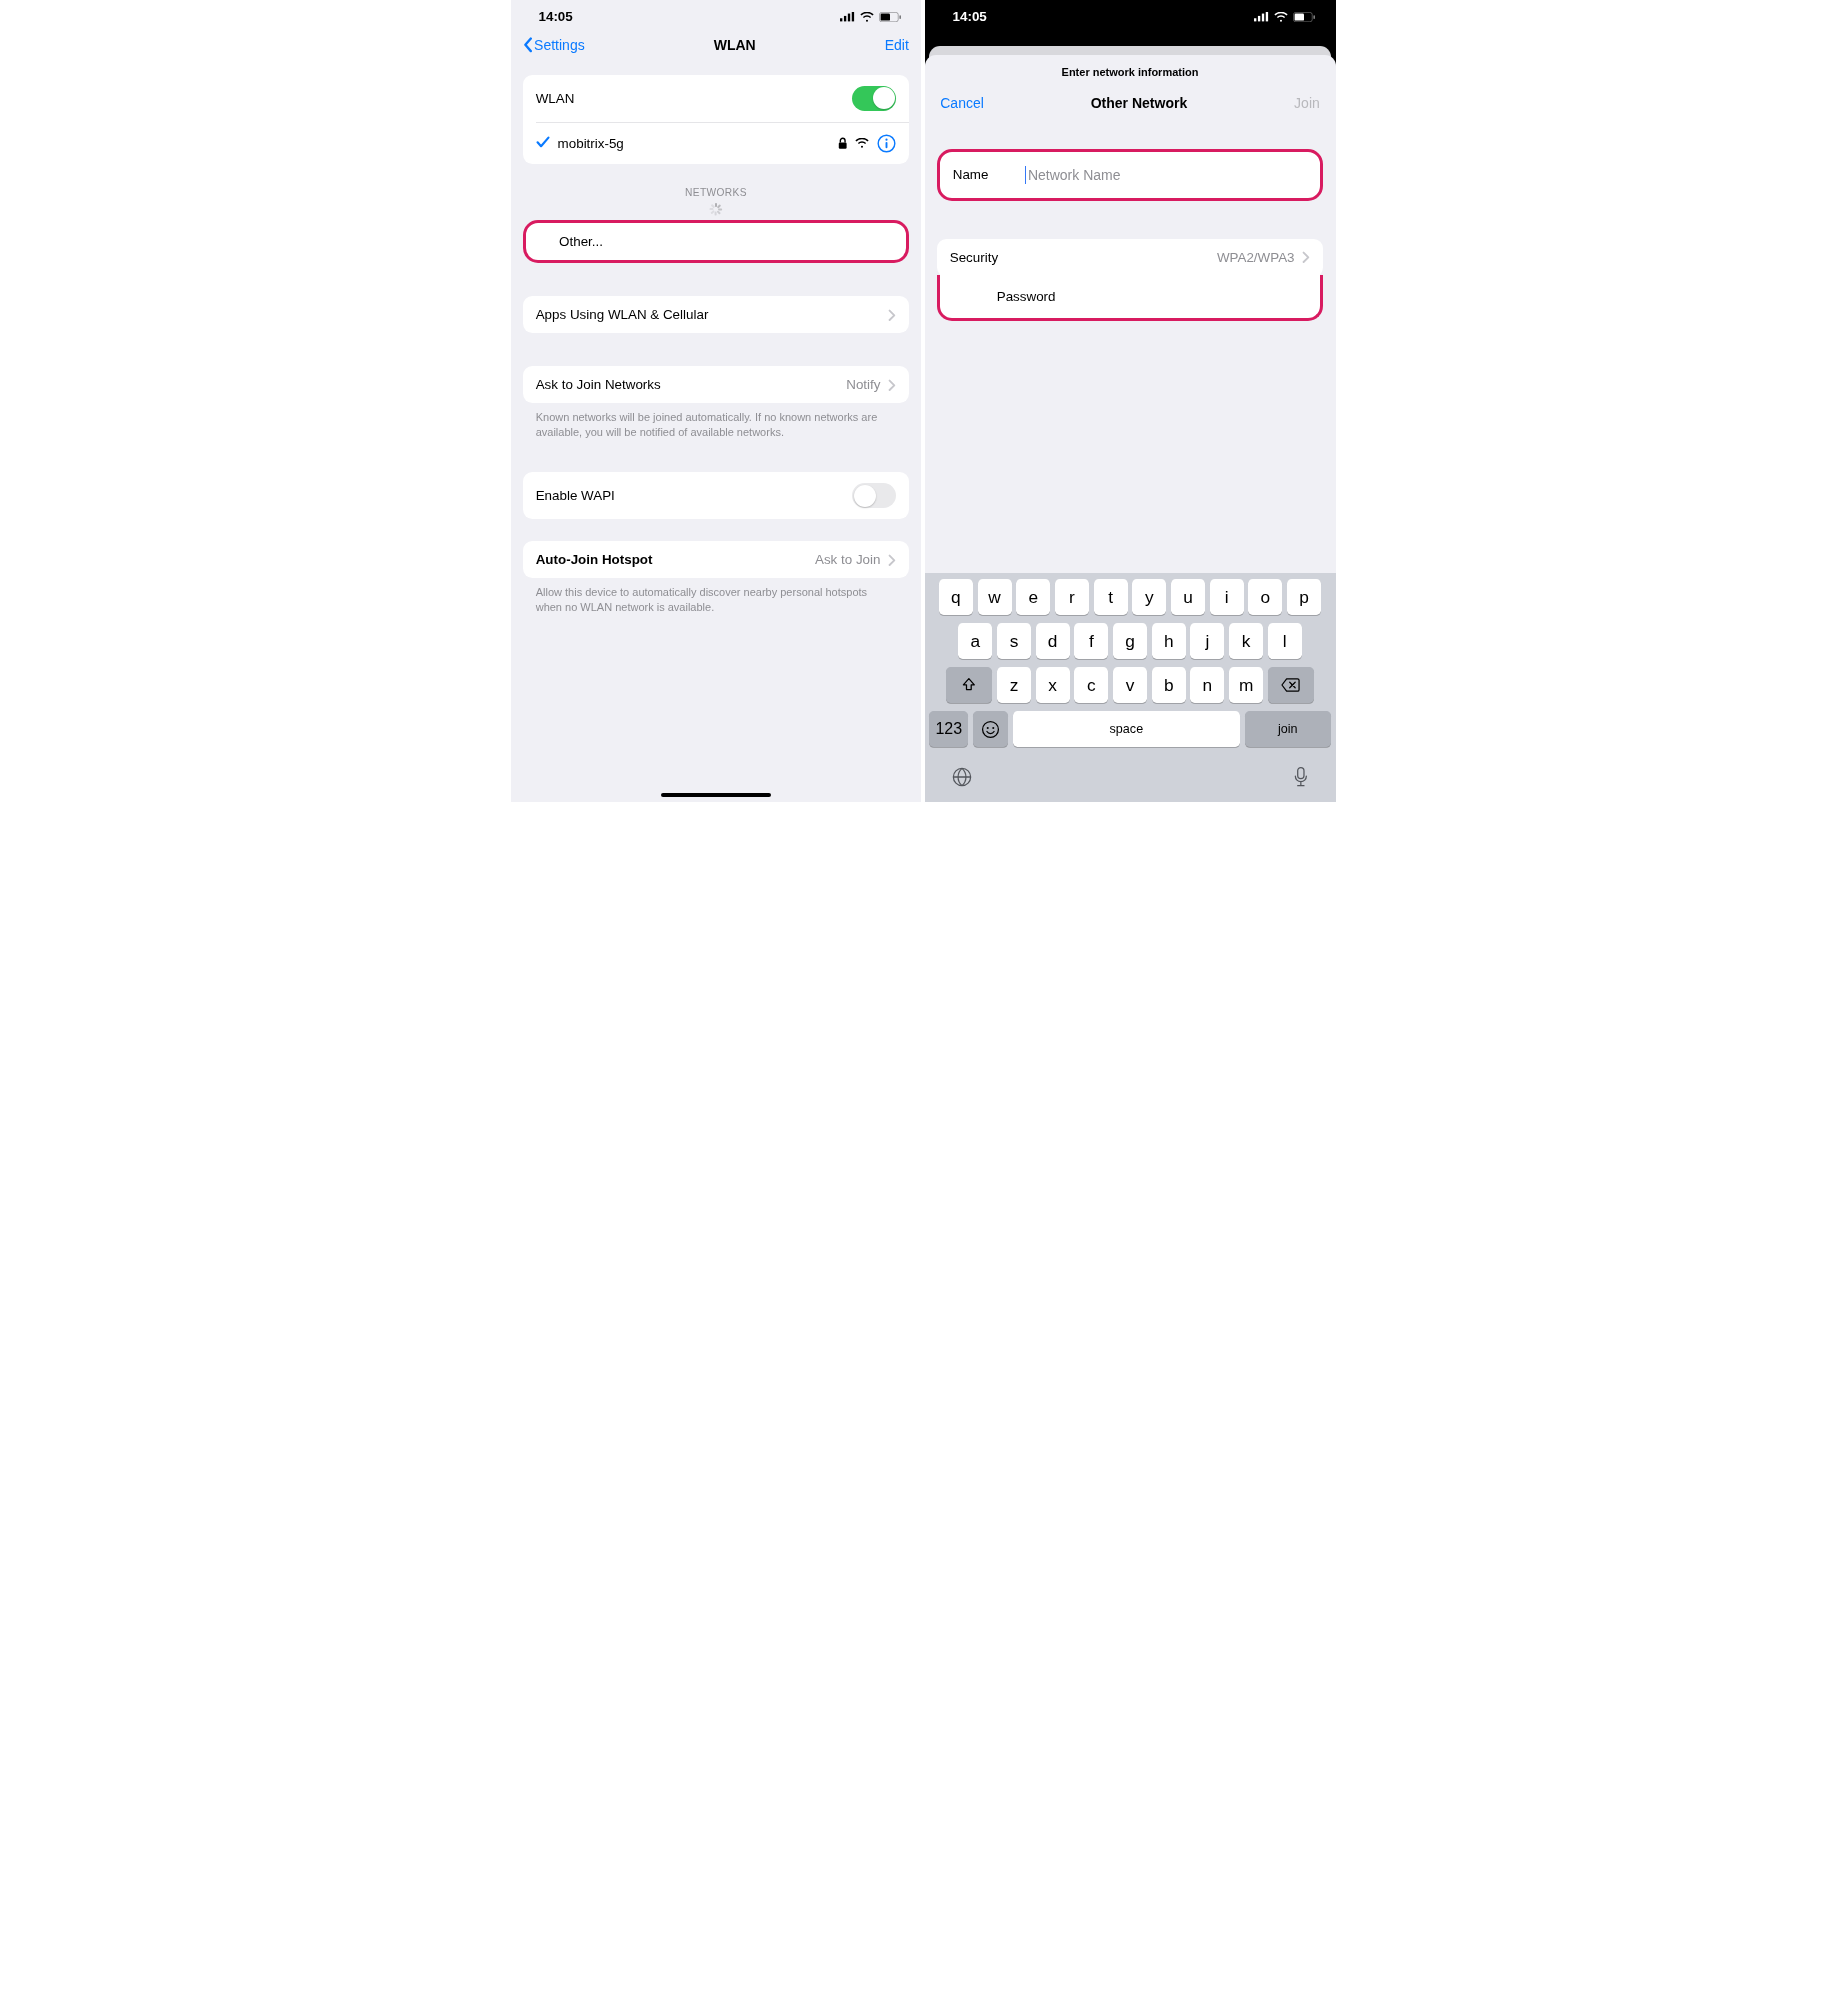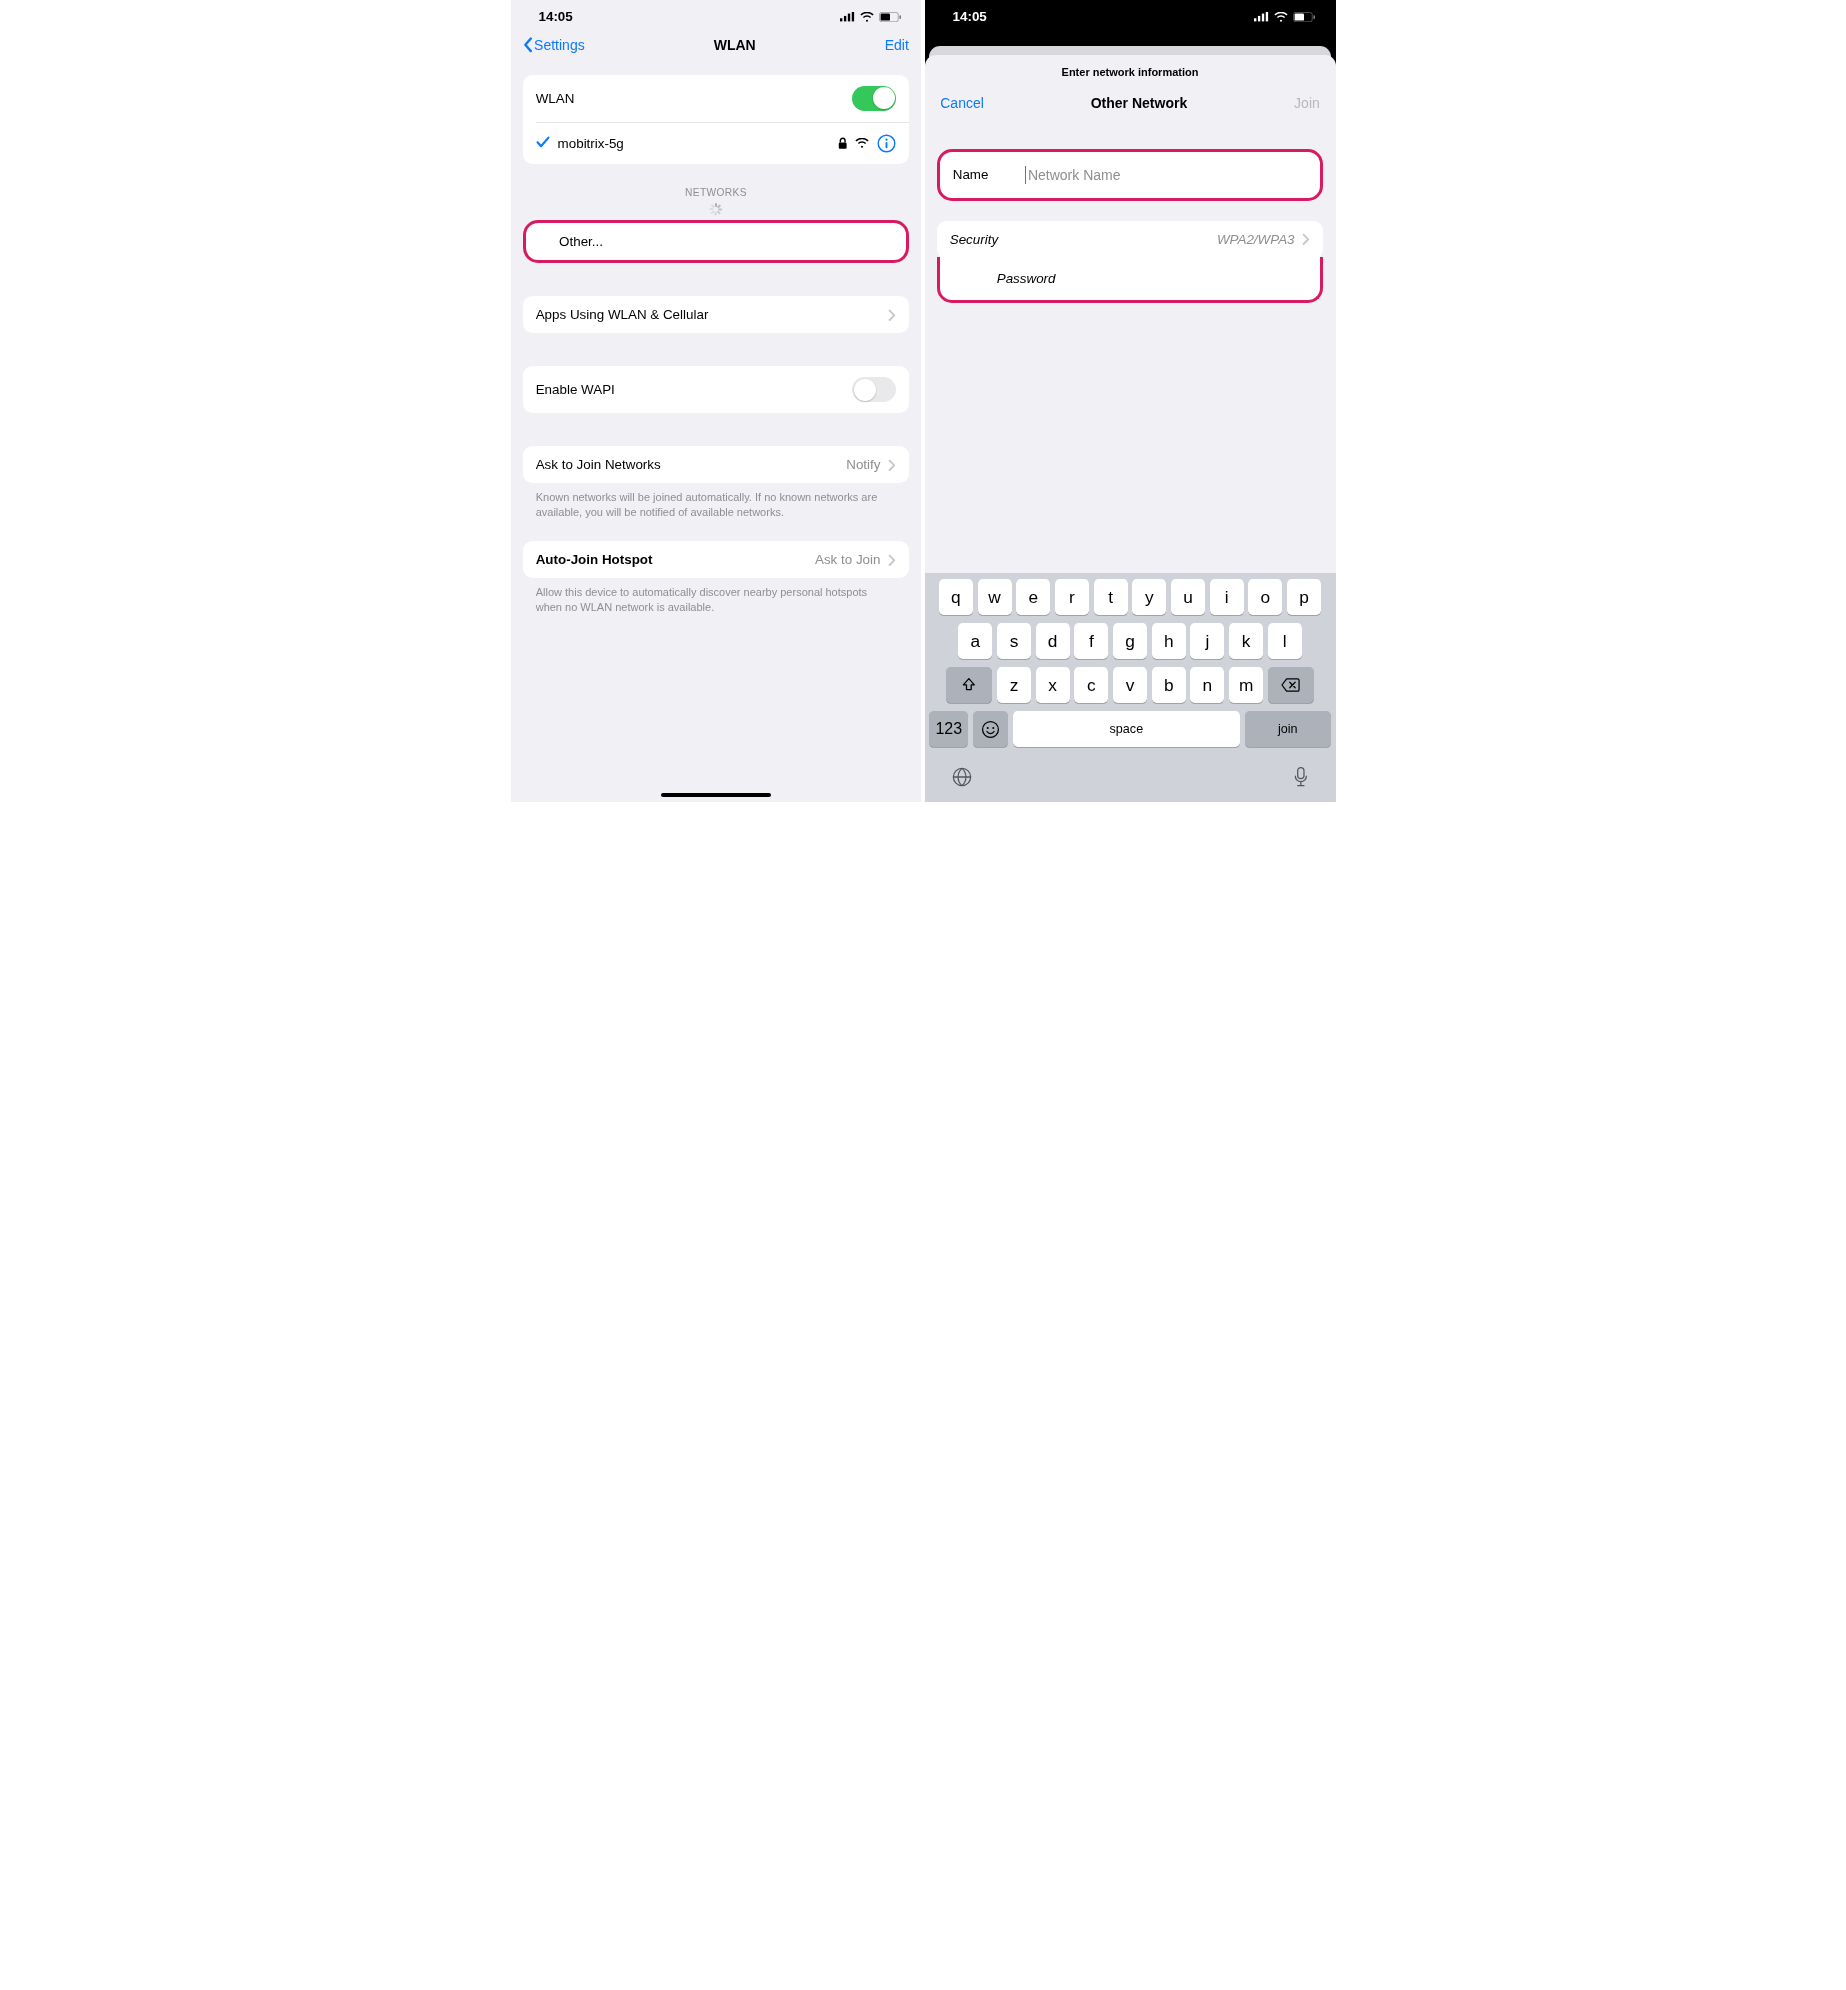--- a/index.html
+++ b/index.html
@@ -168,43 +168,43 @@
                 <path d="M2 2l6 6-6 6" stroke="#c7c7cc" stroke-width="2.4" fill="none" stroke-linecap="round" stroke-linejoin="round"></path>
               </svg>
             </span>
         </div>
       </div>
     </div>
 
     <div class="section" style="margin-top:33px;">
       <div class="card">
         <div class="row">
-          <span class="lbl">Enable WAPI</span>
-          <div class="toggle off">
-              <div class="knob"></div>
-            </div>
-        </div>
-      </div>
-    </div>
-
-    <div class="section" style="margin-top:33px;">
-      <div class="card">
-        <div class="row">
           <span class="lbl">Ask to Join Networks</span>
           <div class="right">
             <span class="value">Notify</span>
             <span class="chev">
                 <svg width="7.9" height="12.6" viewBox="0 0 10 16">
                   <path d="M2 2l6 6-6 6" stroke="#c7c7cc" stroke-width="2.4" fill="none" stroke-linecap="round" stroke-linejoin="round"></path>
                 </svg>
               </span>
           </div>
         </div>
       </div>
       <div class="footer">Known networks will be joined automatically. If no known networks are available, you will be notified of available networks.</div>
+    </div>
+
+    <div class="section" style="margin-top:33px;">
+      <div class="card">
+        <div class="row">
+          <span class="lbl">Enable WAPI</span>
+          <div class="toggle off">
+              <div class="knob"></div>
+            </div>
+        </div>
+      </div>
     </div>
 
     <div class="section" style="margin-top:22px;">
       <div class="card">
         <div class="row">
           <span class="lbl" style="font-weight:600;">Auto-Join Hotspot</span>
           <div class="right">
             <span class="value">Ask to Join</span>
             <span class="chev">
                 <svg width="7.9" height="12.6" viewBox="0 0 10 16">
@@ -254,21 +254,21 @@
           <div class="fieldrow">
             <span class="flabel">Name</span>
             <span class="finput">
                 <span class="cursor"></span>
                 <span>Network Name</span>
               </span>
           </div>
         </div>
       </div>
 
-      <div class="section" style="margin-top:20px;font-style:italic;">
+      <div class="section" style="margin-top:38px;">
         <div class="card">
           <div class="row" style="border-bottom:0.8px solid var(--divider);">
             <span class="lbl">Security</span>
             <div class="right">
               <span class="value">WPA2/WPA3</span>
               <span class="chev">
                   <svg width="7.9" height="12.6" viewBox="0 0 10 16">
                     <path d="M2 2l6 6-6 6" stroke="#c7c7cc" stroke-width="2.4" fill="none" stroke-linecap="round" stroke-linejoin="round"></path>
                   </svg>
                 </span>

